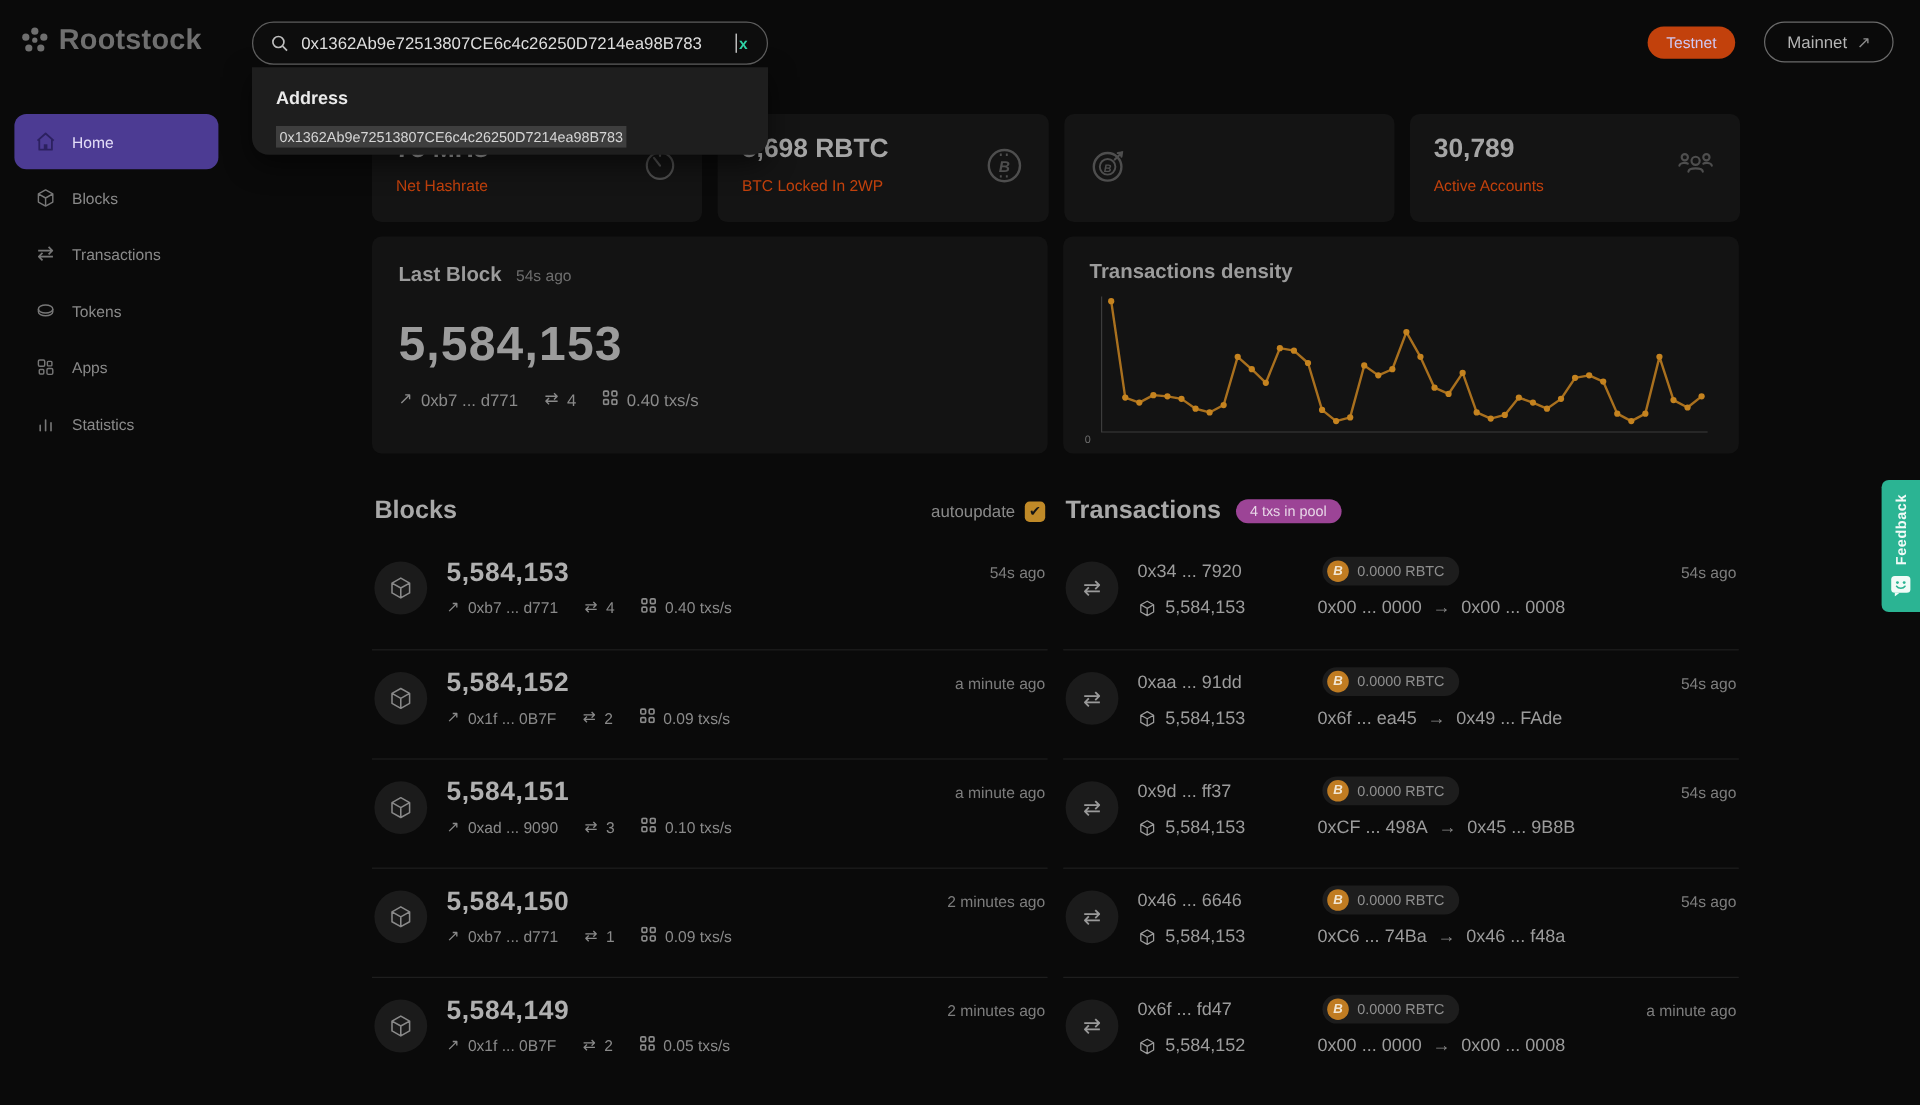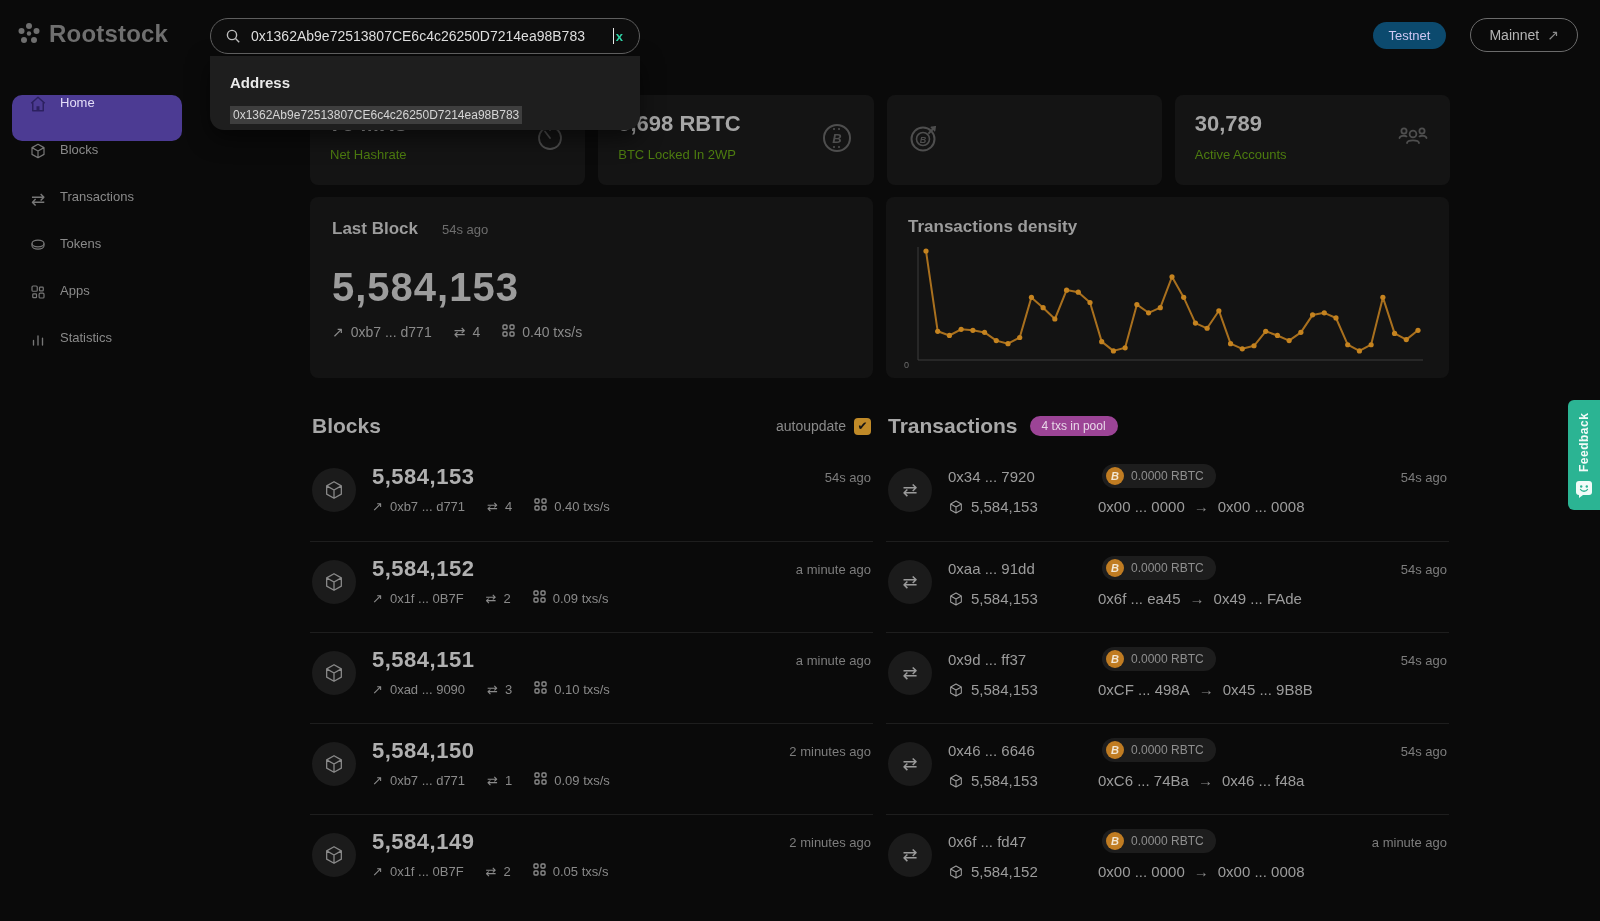--- a/index.html
+++ b/index.html
@@ -18,45 +18,45 @@
   .caret { display:inline-block; width:1px; height:16px; background:#e8e8e8; vertical-align:-3px; }
   .search-clear { color:#2fd3a6; font-size:13px; font-weight:700; padding:0 2px; cursor:pointer; }
 
   .suggest { position:absolute; left:210px; top:56px; width:430px; background:#1e1e1e;
              border-radius:0 0 14px 14px; z-index:25; padding:18px 20px 6px 20px;
              box-shadow:0 8px 22px rgba(0,0,0,.55); }
   .suggest-title { font-size:15px; font-weight:700; color:#eaeaea; margin-bottom:14px; }
   .suggest-value { display:inline-block; font-size:12px; color:#d5d5d5; background:#3e3e3e; padding:2px 3px; }
 
   .net-btns { position:absolute; right:22px; top:18px; display:flex; align-items:center; gap:24px; }
-  .btn-testnet { background:#0c4a6e; color:#cfc7f2; border:none; font-size:13px;
+  .btn-testnet { background:#c2410c; color:#cfc7f2; border:none; font-size:13px;
                  padding:6px 16px; border-radius:14px; cursor:pointer; }
   .btn-mainnet { background:transparent; color:#b5b5b5; border:1px solid #6b6b6b; font-size:14px;
                  padding:8px 18px; border-radius:19px; cursor:pointer; display:flex; gap:8px; align-items:center;}
 
   
   .sidebar { position:absolute; left:12px; top:95px; width:170px; }
-  .side-item { display:flex; gap:12px; height:46px; padding:0 16px;
+  .side-item { display:flex; align-items:center; gap:12px; height:46px; padding:0 16px;
                border-radius:10px; margin-bottom:1px; font-size:13px; color:#8a8a8a; cursor:pointer; }
   .side-item .si { width:20px; text-align:center; color:#777; flex:0 0 20px; }
   .side-item.active { background:#4c3b93; color:#e3ddf8; }
   .side-item.active .si { color:#2c2160; }
   .si svg { display:block; margin:auto; }
 
   
   .stat-cards { position:absolute; left:310px; top:95px; width:1140px; display:flex; gap:13px; }
   .stat-card { flex:1; height:90px; background:#141414; border-radius:8px; padding:16px 20px;
                display:flex; justify-content:space-between; }
   .stat-val { font-size:22px; font-weight:600; color:#a5a5a5; margin-bottom:10px; white-space:nowrap;}
-  .stat-lab { font-size:13px; color:#4d7c0f; }
+  .stat-lab { font-size:13px; color:#c2410c; }
   .stat-ico { color:#4e4e4e; align-self:center; }
 
   .panel { position:absolute; background:#131313; border-radius:8px; }
   .lastblock { left:310px; top:197px; width:563px; height:181px; padding:22px; }
-  .lb-head { display:flex; align-items:baseline; gap:24px; }
+  .lb-head { display:flex; align-items:baseline; gap:12px; }
   .lb-title { font-size:17px; font-weight:700; color:#9c9c9c; }
   .lb-ago { font-size:13px; color:#6d6d6d; }
   .lb-number { font-size:40px; font-weight:600; color:#9c9c9c; margin-top:26px; letter-spacing:1px; }
   .lb-meta { display:flex; align-items:center; gap:7px; margin-top:14px; font-size:14px; color:#8a8a8a; }
   .lb-div { position:absolute; left:648px; top:30px; width:1px; height:120px; background:#242424; }
   .lb-right { position:absolute; left:649px; top:0; width:225px; height:181px; display:flex;
               flex-direction:column; align-items:center; justify-content:center; gap:4px; }
   .lb-new { font-size:14px; color:#bf7a28; margin-top:10px; }
   .lb-new-sub { font-size:14px; color:#8a8a8a; }
 

